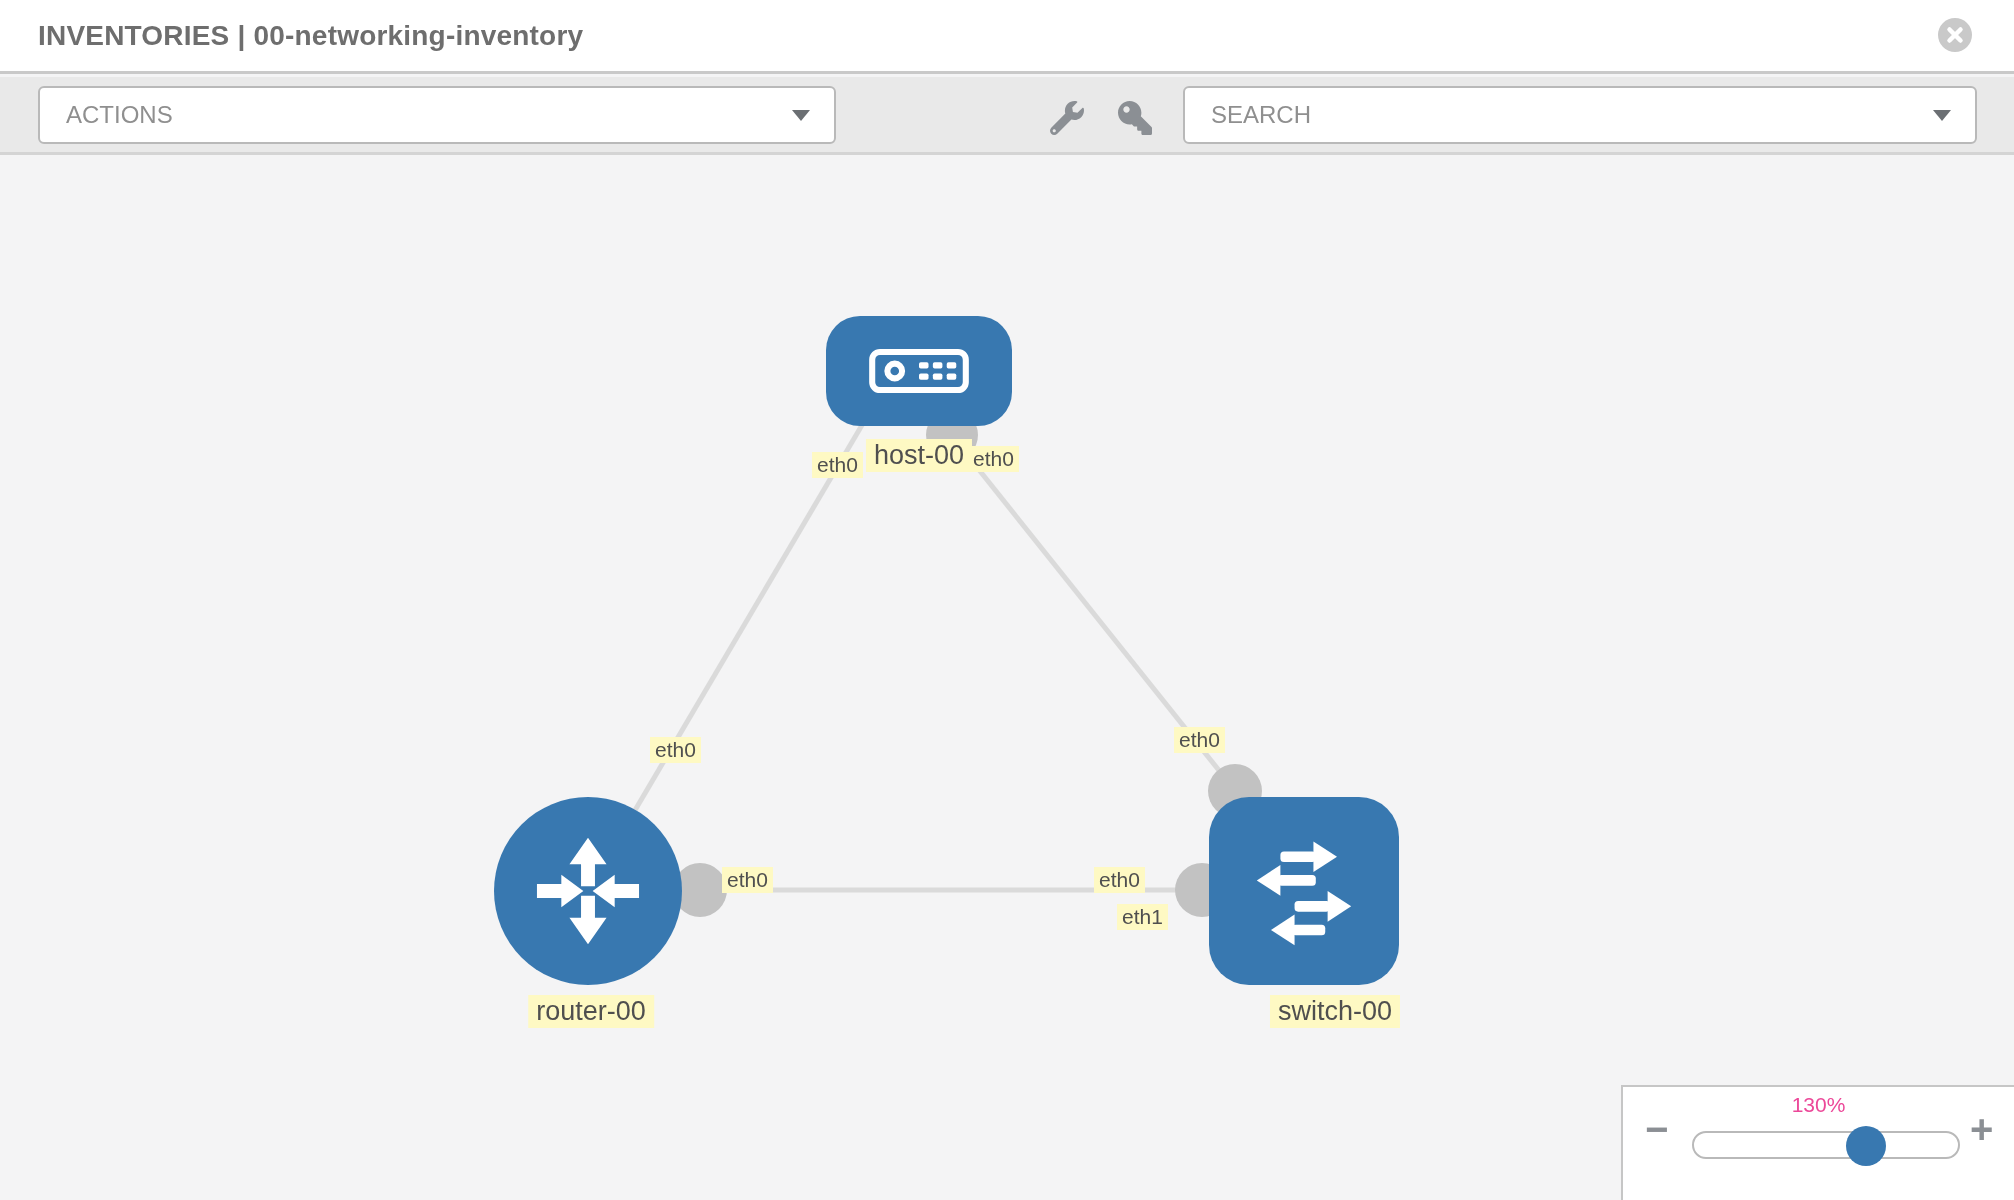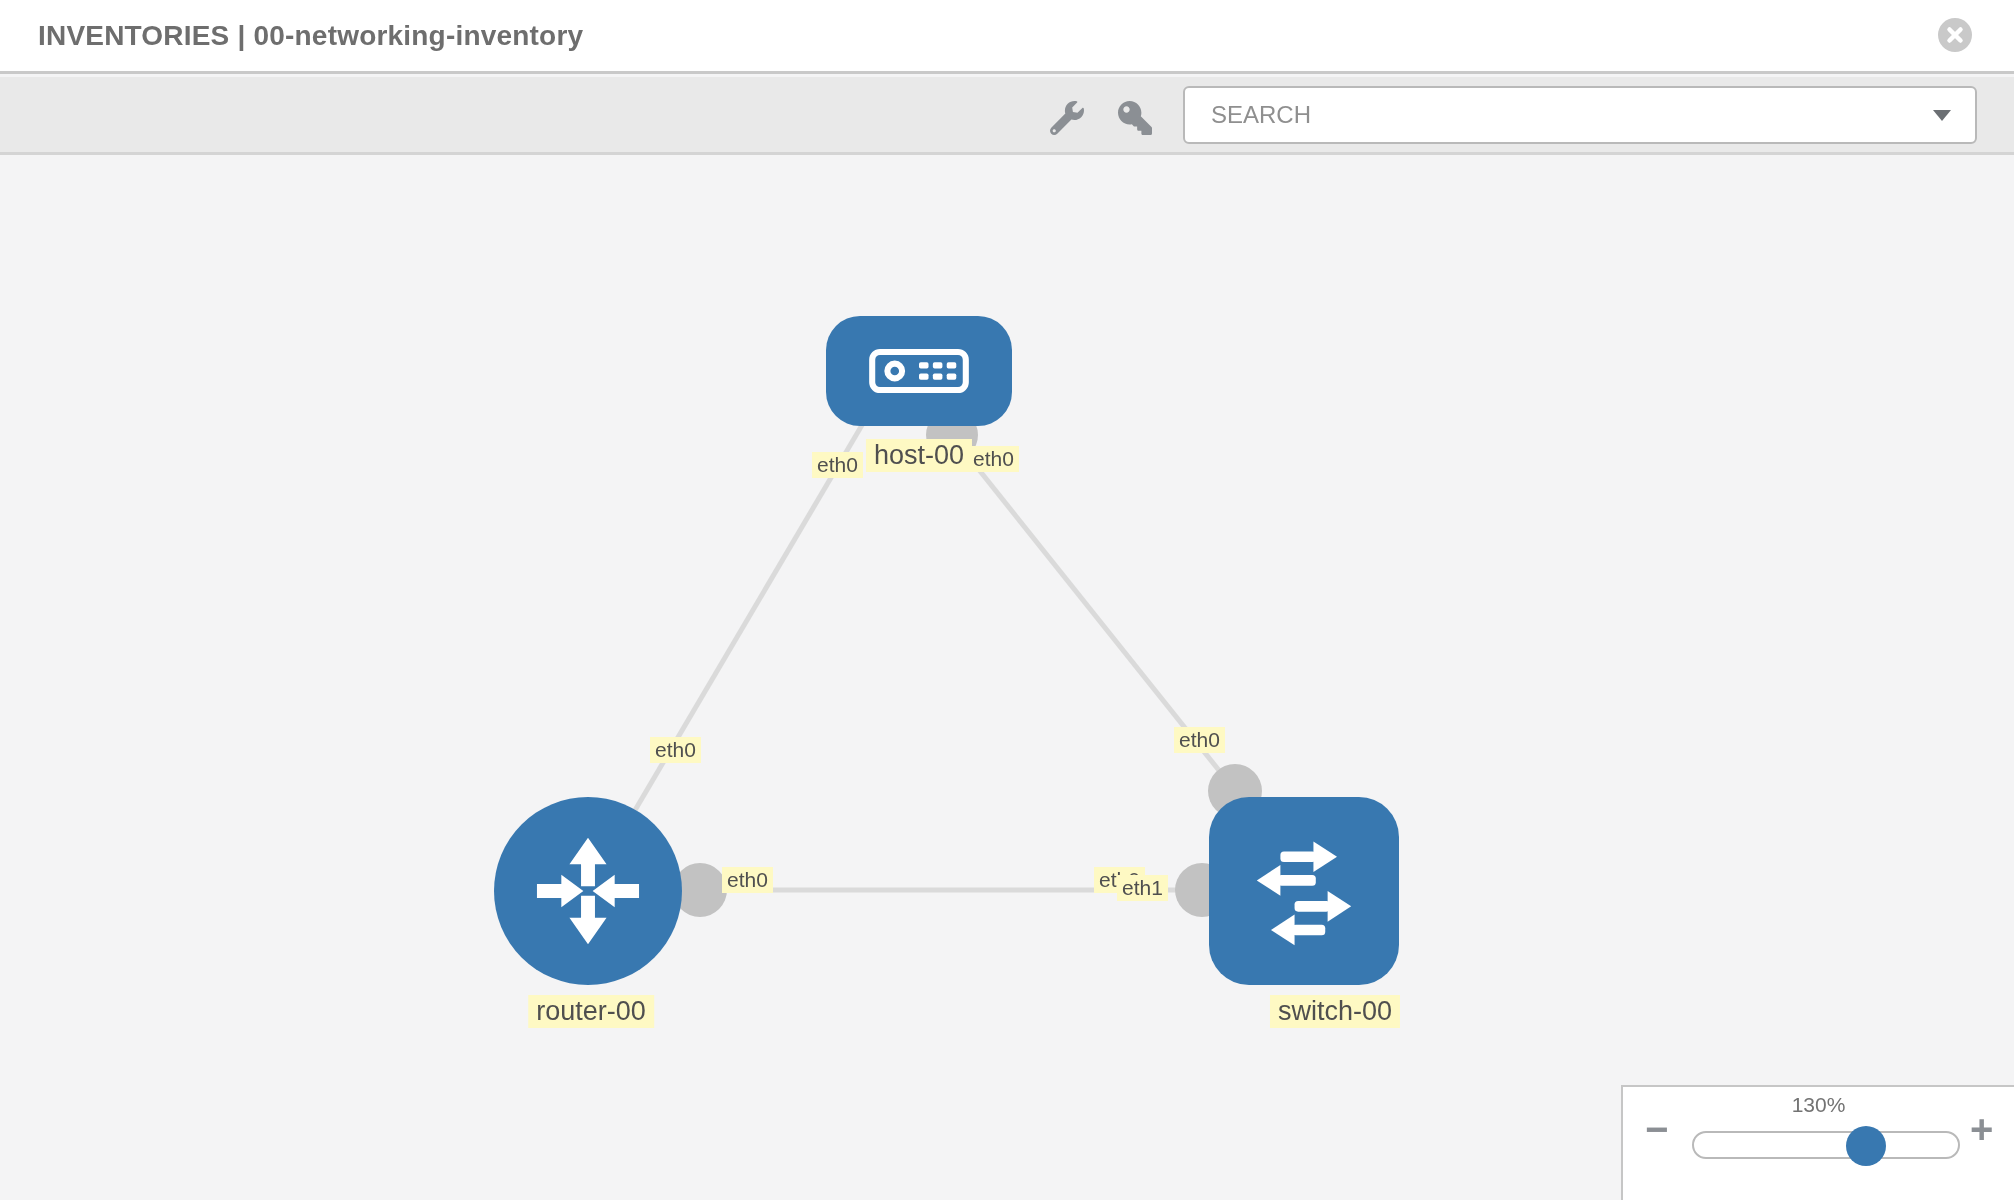--- a/index.html
+++ b/index.html
@@ -84,29 +84,29 @@
   .if-label{font-size:21px;padding:1px 5px;}
   .lbl-host{left:919px;top:439px;}
   .lbl-router{left:591px;top:995px;}
   .lbl-switch{left:1304px;top:995px;margin-left:31px;}
   .if-l1a{left:812px;top:452px;}
   .if-l1b{left:650px;top:737px;}
   .if-l2a{left:968px;top:446px;}
   .if-l2b{left:1174px;top:727px;}
   .if-l3a{left:722px;top:867px;}
   .if-l3b-under{left:1094px;top:867px;z-index:5;}
-  .if-l3b-over{left:1117px;top:875px;z-index:6;}
+  .if-l3b-over{left:1117px;top:904px;z-index:6;}
 
   
   .zoom-panel{
     position:absolute;left:1621px;top:1085px;width:395px;height:117px;
     background:#ffffff;border:2px solid #c6c6c6;z-index:10;
   }
   .zoom-value{position:absolute;left:0;top:6px;width:100%;text-align:center;
-    font-size:21px;color:#737373;}
+    font-size:21px;color:#ec4899;}
   .zoom-minus,.zoom-plus{
     position:absolute;top:22px;font-size:40px;font-weight:700;color:var(--icon-gray);
     cursor:pointer;line-height:1;
   }
   .zoom-minus{left:22px;}
   .zoom-plus{left:347px;}
   .zoom-track{
     position:absolute;left:69px;top:44px;width:268px;height:28px;background:#fff;
     border:2px solid #b9b9b9;border-radius:14px;cursor:pointer;
   }
@@ -122,20 +122,24 @@
   <div class="page-title">INVENTORIES | 00-networking-inventory</div>
   <div class="close-btn">
     <svg width="20" height="20" viewBox="0 0 20 20">
       <line x1="4.5" y1="4.5" x2="15.5" y2="15.5" stroke="#ffffff" stroke-width="4.5" stroke-linecap="round"></line>
       <line x1="15.5" y1="4.5" x2="4.5" y2="15.5" stroke="#ffffff" stroke-width="4.5" stroke-linecap="round"></line>
     </svg>
   </div>
 </div>
 
 <div class="toolbar">
+  <div class="select-box actions-box">
+    <span class="lbl">ACTIONS</span>
+    <span class="caret"></span>
+  </div>
 
   <div class="tool-btn wrench-btn">
     <svg viewBox="0 0 512 512">
       <path d="M507.73 109.1c-2.24-9.03-13.54-12.09-20.12-5.51l-74.36 74.36-67.88-11.31-11.31-67.88 74.36-74.36c6.62-6.62 3.43-17.9-5.66-20.16-47.38-11.74-99.55.91-136.58 37.93-39.64 39.64-50.55 97.1-35.45 147.41L18.74 402.76c-24.99 24.99-24.99 65.51 0 90.5 24.99 24.99 65.51 24.99 90.5 0l213.21-213.21c50.12 15.71 107.47 4.52 147.37-35.38 37.07-37.07 49.7-89.32 37.91-136.57zM64 472c-13.25 0-24-10.75-24-24 0-13.25 10.75-24 24-24s24 10.75 24 24c0 13.25-10.75 24-24 24z"></path>
     </svg>
   </div>
   <div class="tool-btn key-btn">
     <svg viewBox="0 0 512 512">
       <g transform="translate(512,0) scale(-1,1)">
         <path d="M512 176.001C512 273.203 433.202 352 336 352c-11.22 0-22.19-1.062-32.827-3.069l-24.012 27.014A23.999 23.999 0 0 1 261.223 384H224v40c0 13.255-10.745 24-24 24h-40v40c0 13.255-10.745 24-24 24H24c-13.255 0-24-10.745-24-24v-78.059c0-6.365 2.529-12.47 7.029-16.971l161.802-161.802C163.108 213.814 160 195.271 160 176 160 78.798 238.797.001 335.999 0 433.488-.001 512 78.511 512 176.001zM336 128c0 26.51 21.49 48 48 48s48-21.49 48-48-21.49-48-48-48-48 21.49-48 48z"></path>

